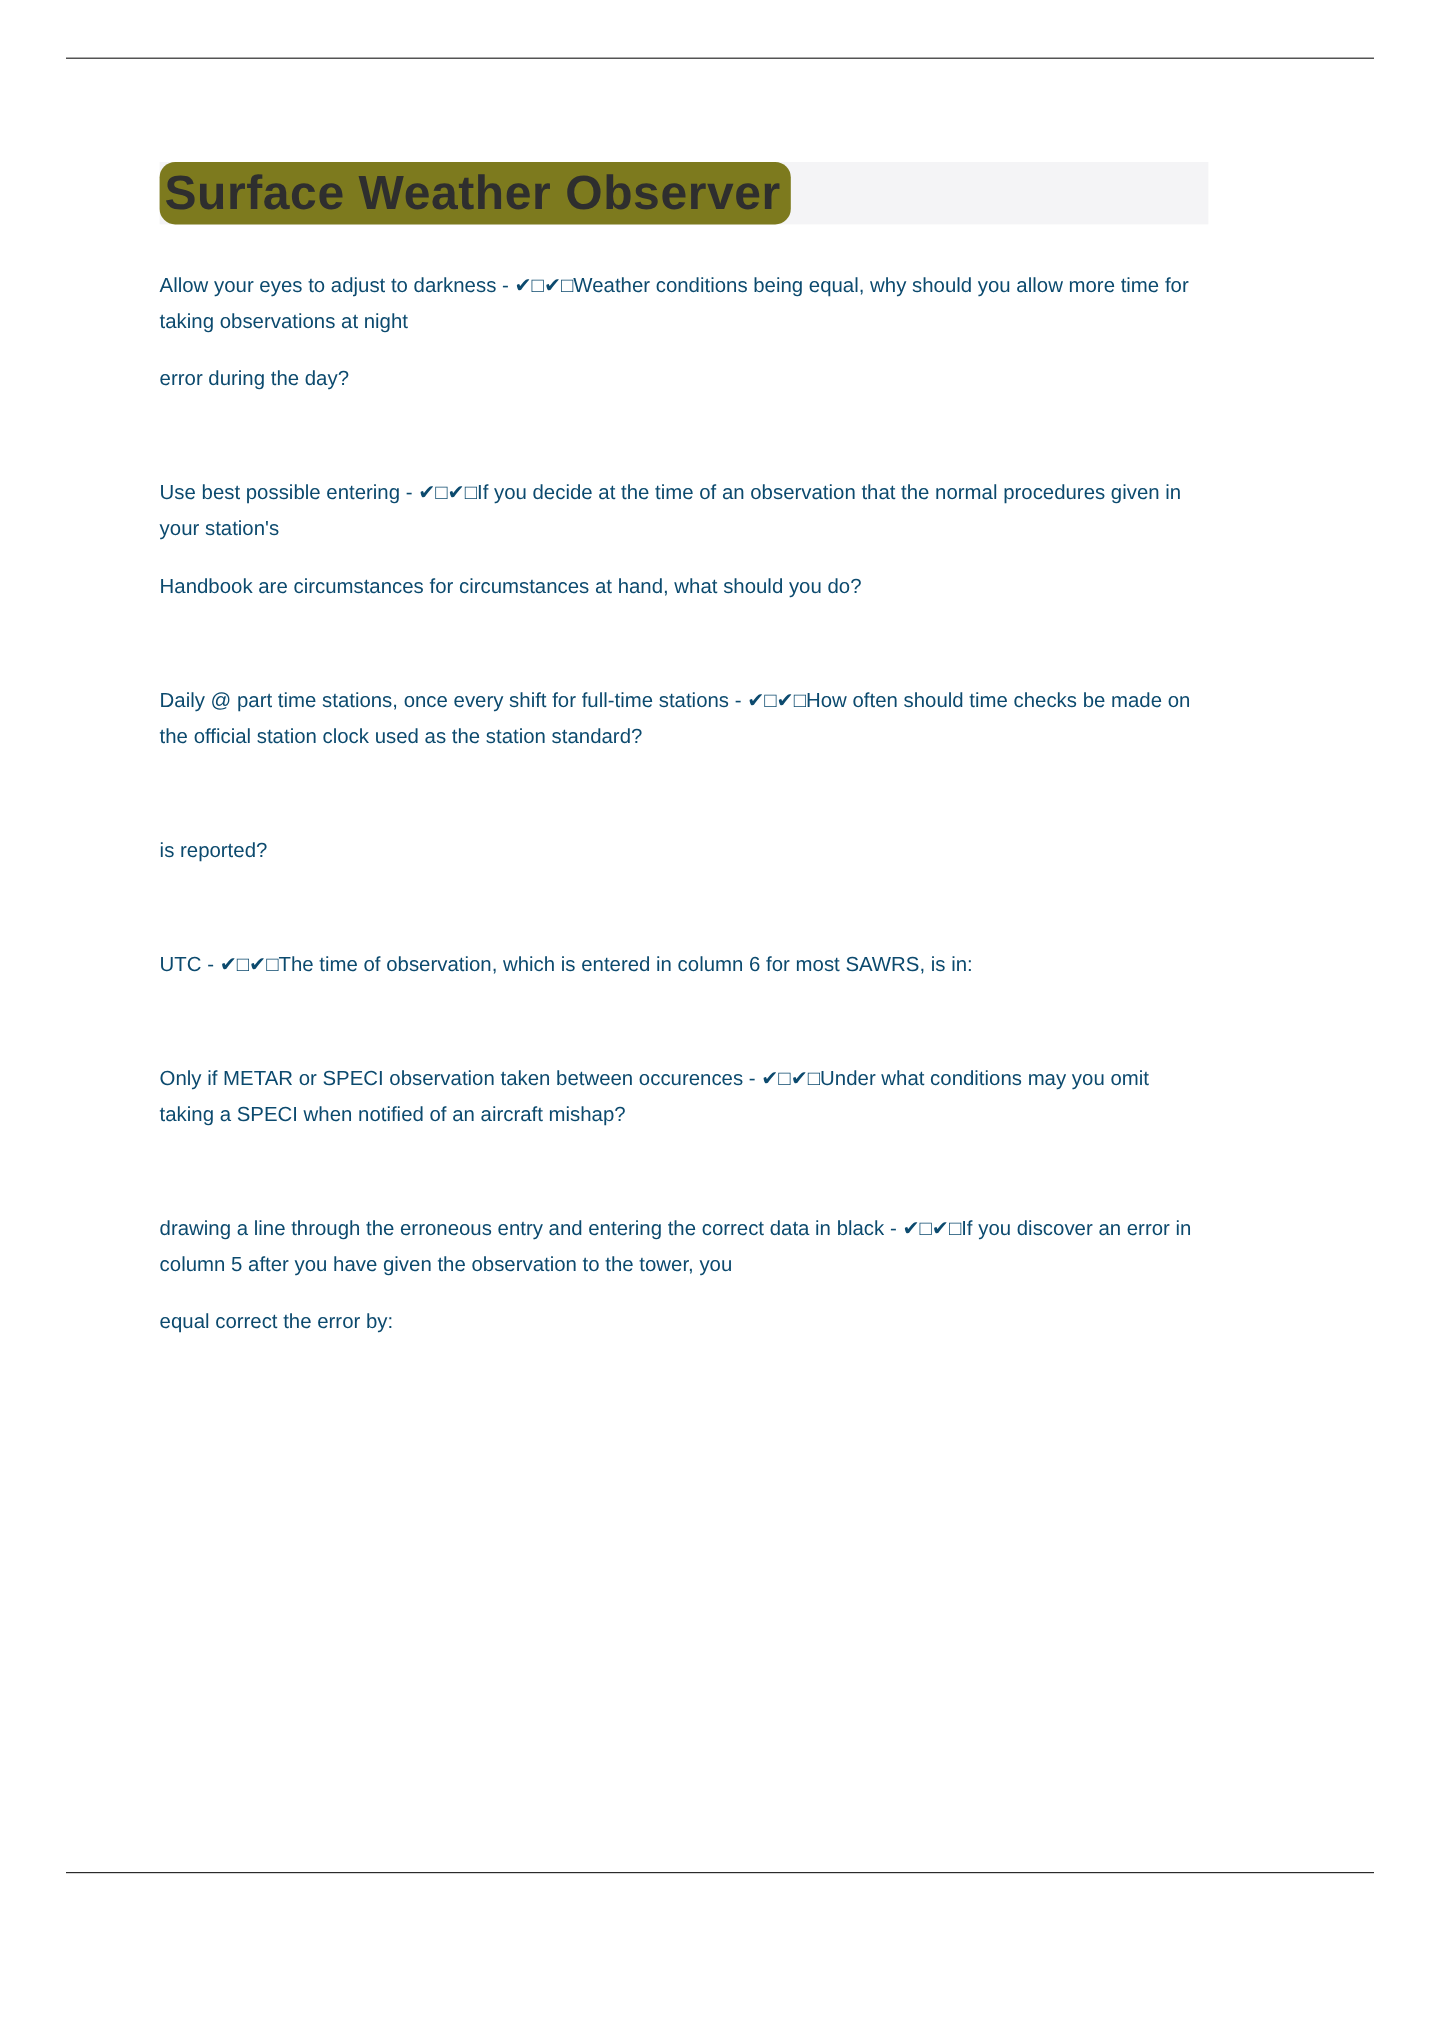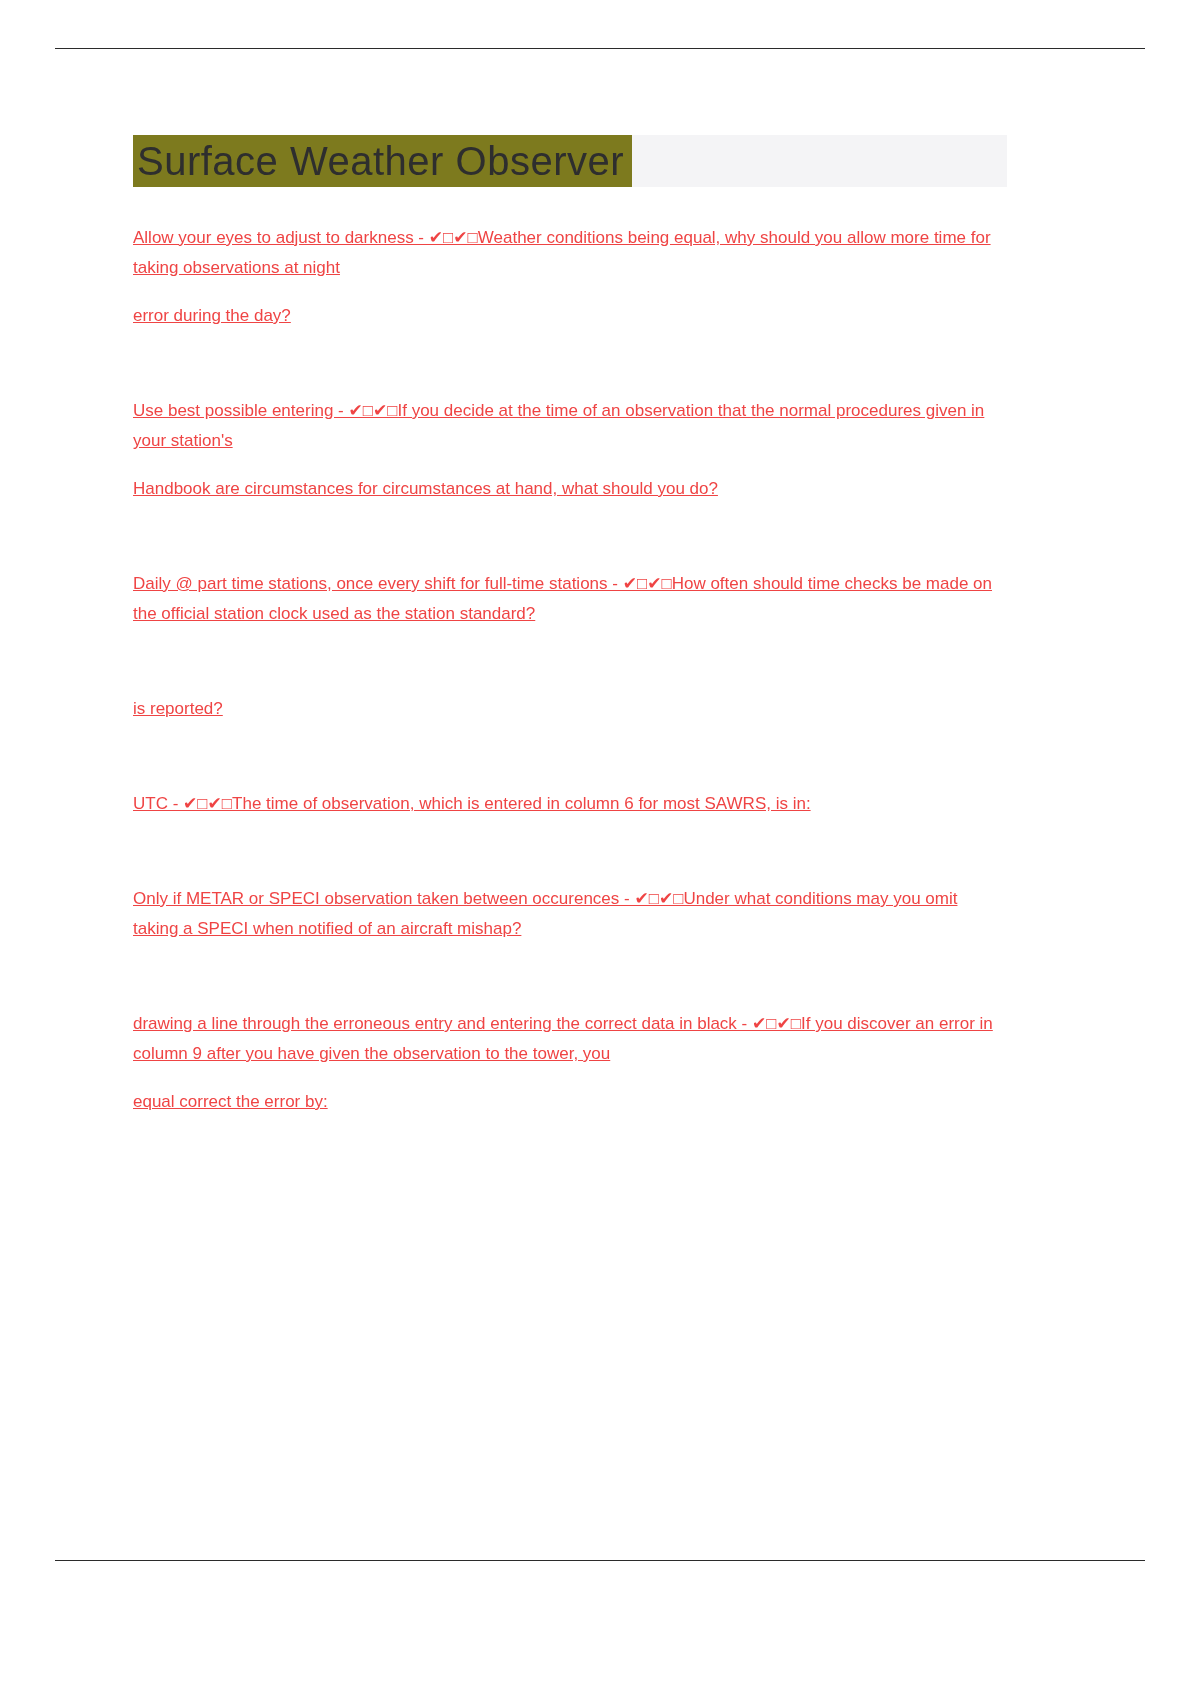--- a/index.html
+++ b/index.html
@@ -38,36 +38,36 @@
     height: 52px;
     line-height: 52px;
     margin-bottom: 36px;
     white-space: nowrap;
   }
   .title-highlight {
     display: inline-block;
     background: #7d7a1e;
     color: #2e2e2e;
     font-size: 40px;
-    font-weight: 400;
+    font-weight: 700;
     height: 52px;
     line-height: 52px;
     padding: 0 8px 0 4px;
     letter-spacing: 0.5px;
+    border-radius: 13px;
   }
 
   .qa {
     margin-bottom: 65px;
   }
   .qa p {
     margin: 0 0 18px 0;
     font-size: 17px;
     line-height: 30px;
-    color: #ef4444;
-    text-decoration: underline;
+    color: #0c4a6e;
   }
   .qa p:last-child {
     margin-bottom: 0;
   }
 </style>
 </head>
 <body>
 
 <div class="page-rule top"></div>
 <div class="page-rule bottom"></div>
@@ -99,17 +99,17 @@
 
   <div class="qa">
     <p>UTC - ✔□✔□The time of observation, which is entered in column 6 for most SAWRS, is in:</p>
   </div>
 
   <div class="qa">
     <p>Only if METAR or SPECI observation taken between occurences - ✔□✔□Under what conditions may you omit taking a SPECI when notified of an aircraft mishap?</p>
   </div>
 
   <div class="qa">
-    <p>drawing a line through the erroneous entry and entering the correct data in black - ✔□✔□If you discover an error in column 9 after you have given the observation to the tower, you</p>
+    <p>drawing a line through the erroneous entry and entering the correct data in black - ✔□✔□If you discover an error in column 5 after you have given the observation to the tower, you</p>
     <p>equal correct the error by:</p>
   </div>
 
 </div>
 
 </body></html>

